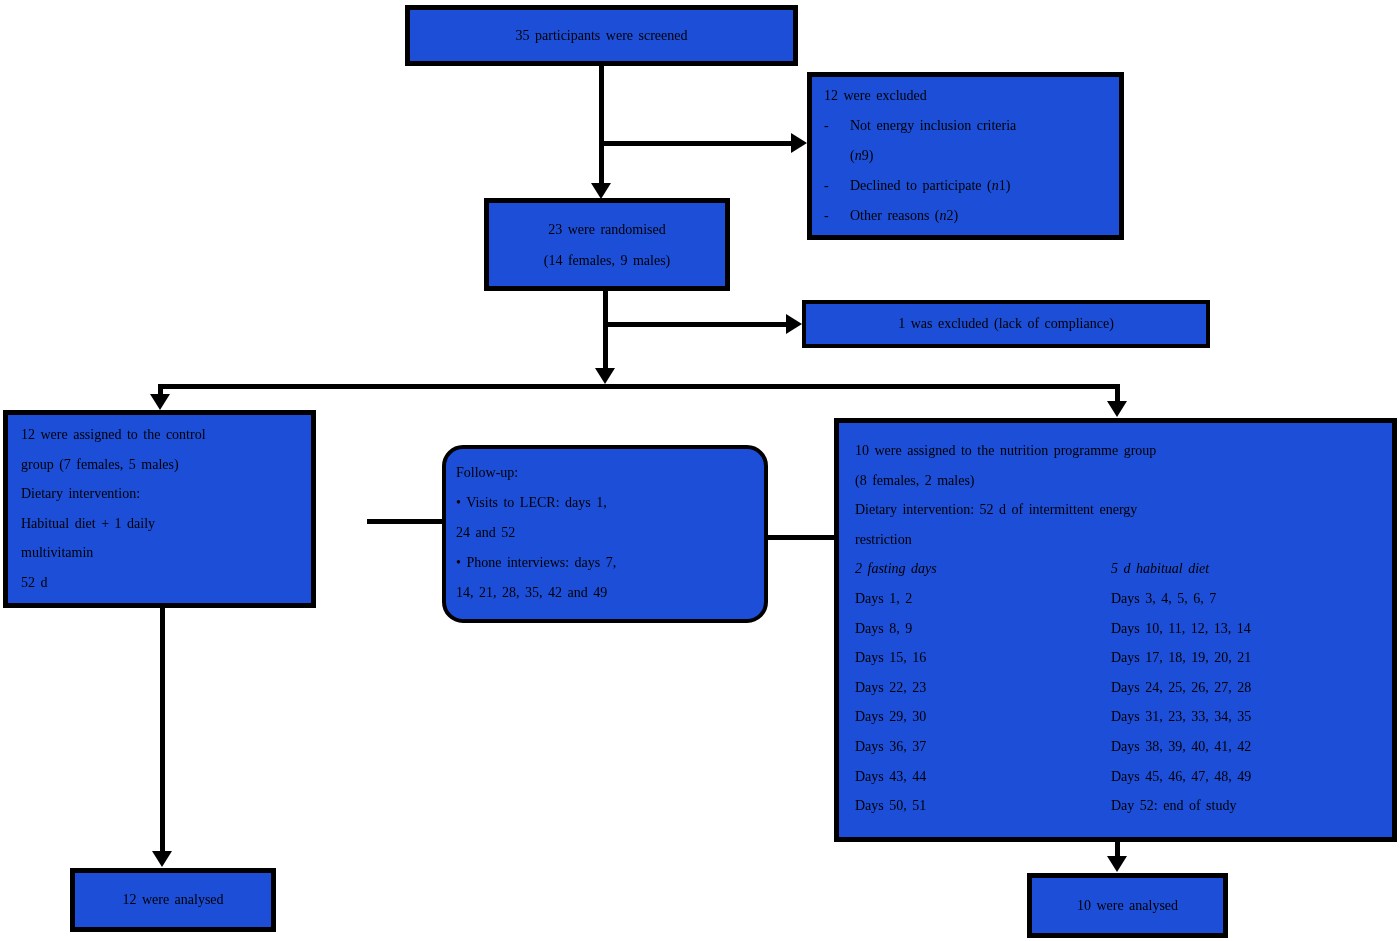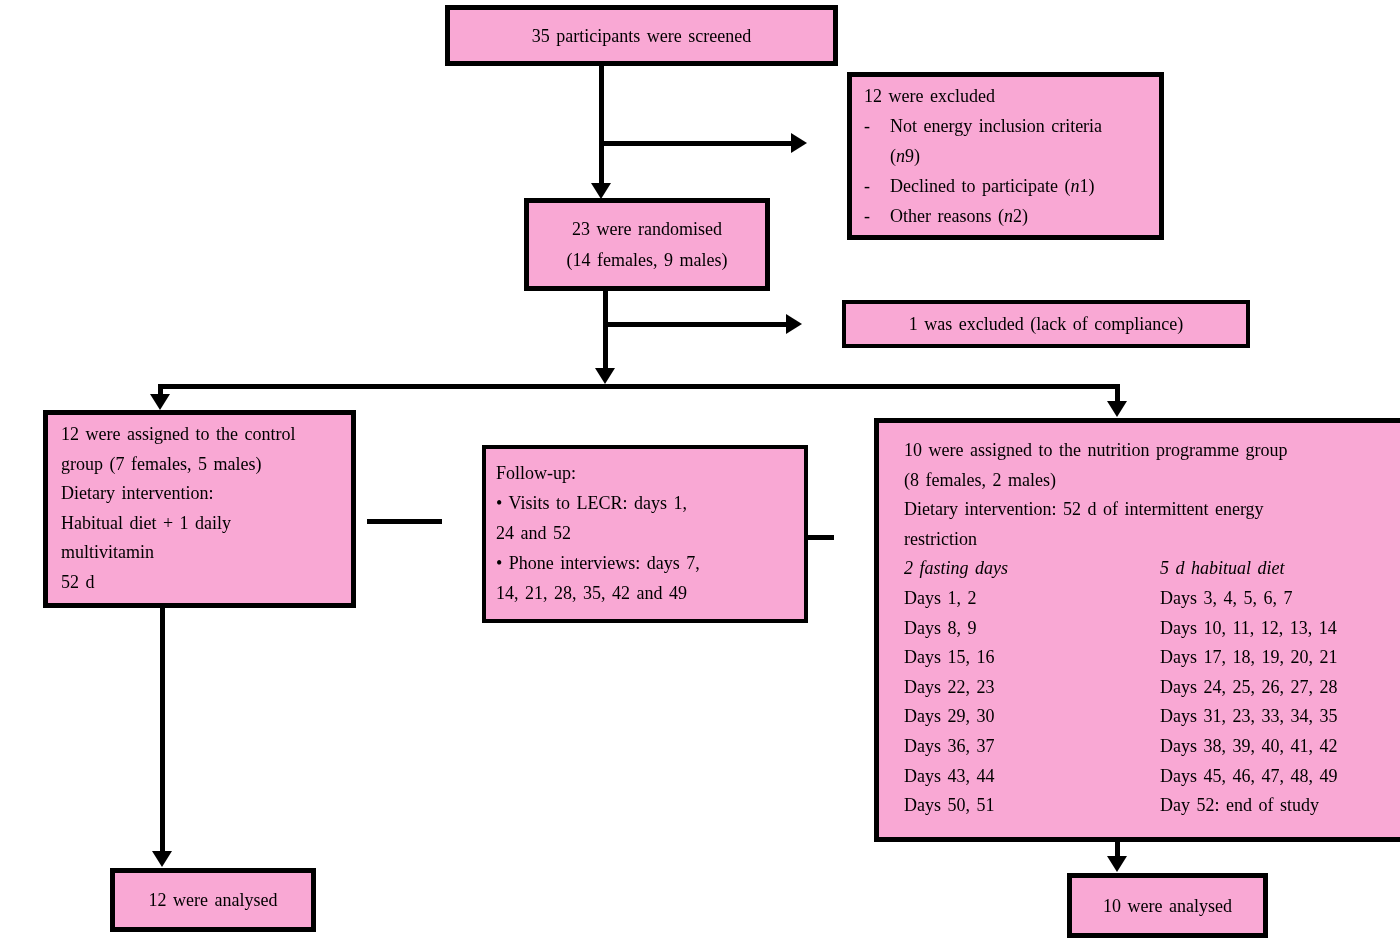--- a/index.html
+++ b/index.html
@@ -1,40 +1,40 @@
 <!DOCTYPE html>
 <html><head>
 <meta charset="utf-8">
 <style>
   html,body { margin:0; padding:0; background:#ffffff; }
   body { width:1400px; height:941px; font-family:"Liberation Serif","DejaVu Serif",serif; color:#000; }
   .canvas { position:relative; width:1400px; height:941px; background:#fff; overflow:hidden; }
 
-  .box { position:absolute; box-sizing:border-box; border:5px solid #000; background:#f9a8d4;
-         font-size:18px; line-height:30px; word-spacing:2px;margin-left:40px; }
+  .box { position:absolute; box-sizing:border-box; border:5px solid #000; background:#1d4ed8;
+         font-size:14px; line-height:30px; word-spacing:2px; }
   .center { display:flex; flex-direction:column; align-items:center; justify-content:center; text-align:center; }
 
   .hline, .vline { position:absolute; background:#000; }
   .arrow-down { position:absolute; width:0; height:0;
                 border-left:10px solid transparent; border-right:10px solid transparent;
                 border-top:16px solid #000; }
   .arrow-right { position:absolute; width:0; height:0;
                  border-top:10px solid transparent; border-bottom:10px solid transparent;
                  border-left:16px solid #000; }
 
   .it { font-style:italic; }
 
   
   #screened   { left:405px; top:5px;   width:393px; height:61px; }
   #excluded   { left:807px; top:72px;  width:317px; height:168px; padding:4px 12px; }
   #randomised { left:484px; top:198px; width:246px; height:93px; line-height:31px; }
   #compliance { left:802px; top:300px; width:408px; height:48px; border-width:4px; }
   #control    { left:3px;   top:410px; width:313px; height:198px; padding:5px 13px; line-height:29.5px; }
-  #followup   { left:442px; top:445px; width:326px; height:178px; border-width:4px; padding:9px 10px; }
-  #nutrition  { left:834px; top:418px; width:563px; height:424px; padding:13px 25px; line-height:29.6px; }
+  #followup   { left:442px; top:445px; width:326px; height:178px; border-width:4px; padding:9px 10px;border-radius:21px; }
+  #nutrition  { left:834px; top:418px; width:563px; height:424px; padding:13px 16px; line-height:29.6px; }
   #analysed-control   { left:70px;   top:868px; width:206px; height:64px; }
   #analysed-nutrition { left:1027px; top:873px; width:201px; height:65px; }
 
   
   .dashrow { display:flex; }
   .dash { flex:0 0 26px; width:26px; }
   .indent { padding-left:26px; }
 
   
   .nrow { display:flex; }

